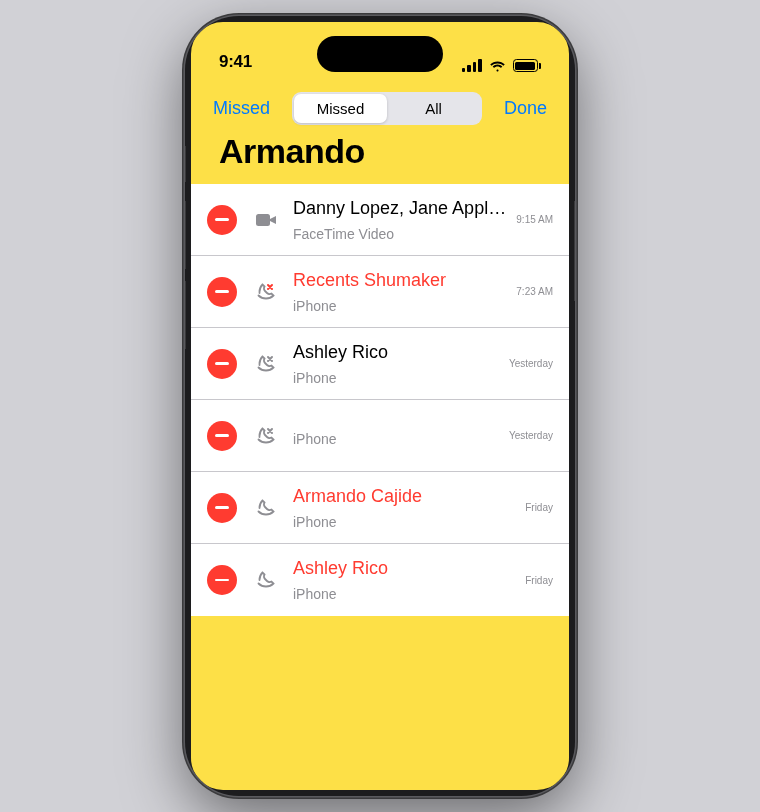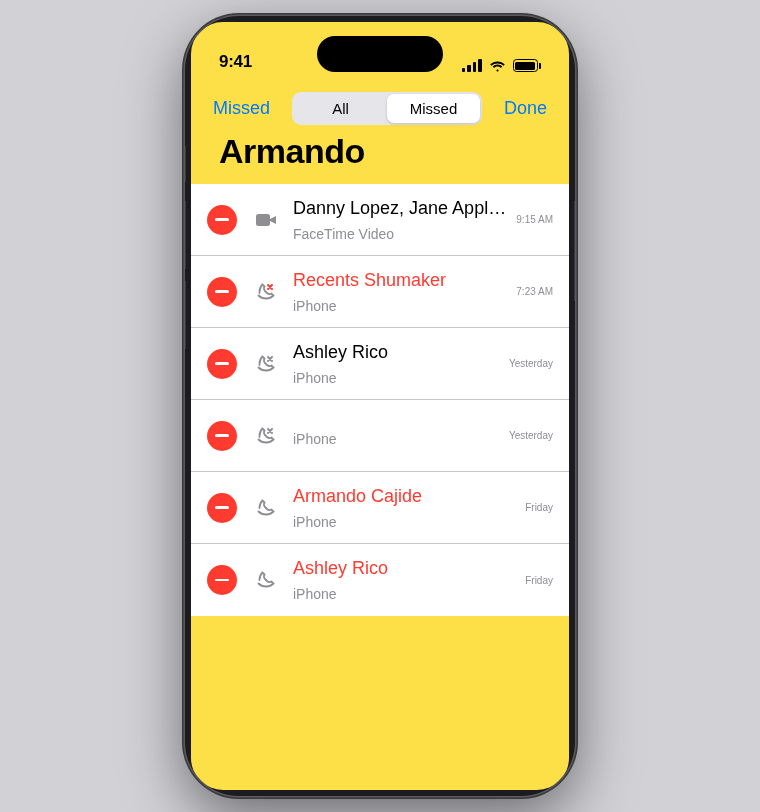--- a/index.html
+++ b/index.html
@@ -354,22 +354,22 @@
             </div>
             <div class="battery-tip"></div>
           </div>
         </div>
       </div>
 
       <div class="nav-bar">
         <span class="nav-clear">Missed</span>
 
         <div class="segmented-control">
+          <div class="seg-btn active">Missed</div>
           <div class="seg-btn">All</div>
-          <div class="seg-btn active">Missed</div>
         </div>
 
         <span class="nav-done">Done</span>
       </div>
 
       <div class="page-title">Armando</div>
 
       <div class="recents-list">
 
         <div class="call-row">

